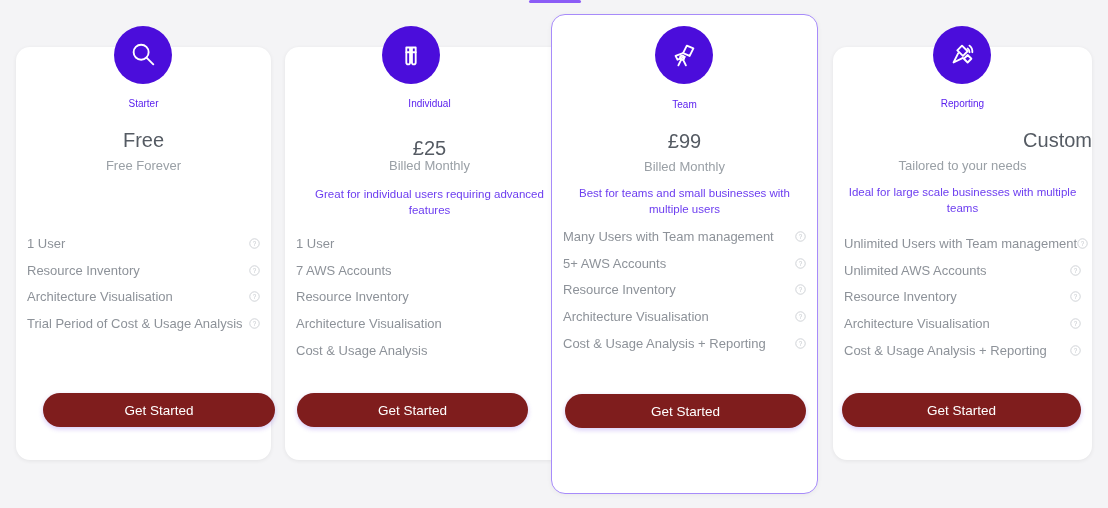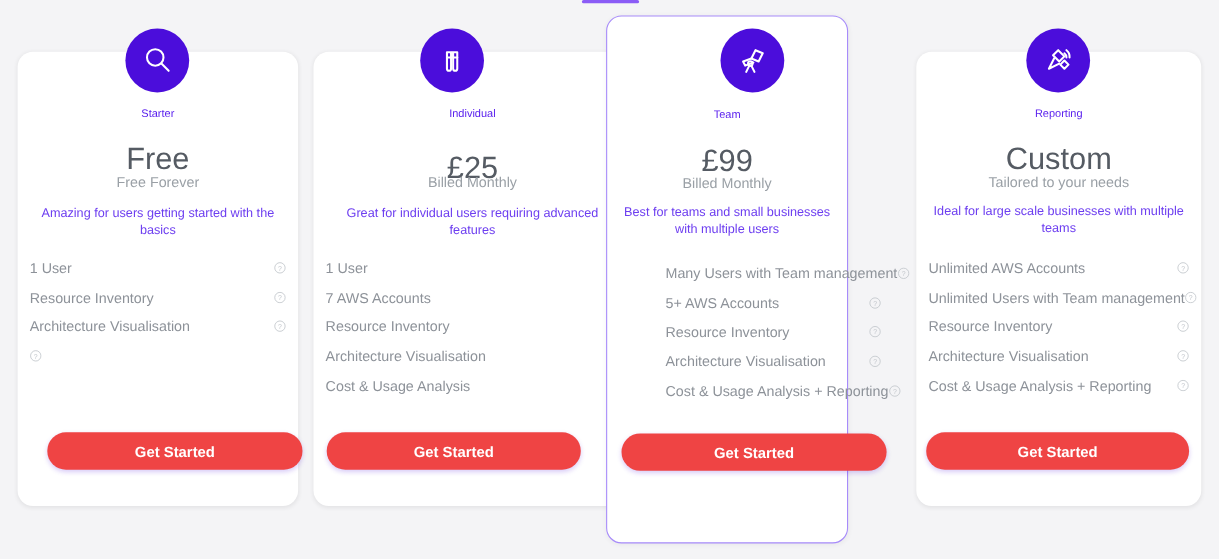--- a/index.html
+++ b/index.html
@@ -21,40 +21,40 @@
 
   .card {
     position: absolute;
     background: #ffffff;
     border-radius: 14px;
     box-shadow: 0 1px 4px rgba(0,0,0,0.07);
   }
   .card.c1 { left: 16px;  top: 47px;  width: 255px; height: 413px; }
   .card.c2 { left: 285px; top: 47px;  width: 289px; height: 413px; }
   .card.c3 {
-    left: 551px; top: 14px; width: 220px; height: 480px;
+    left: 551px; top: 14px; width: 267px; height: 480px;
     border: 1px solid #a78bfa; box-shadow: 0 1px 5px rgba(0,0,0,0.05);
   }
   .card.c4 { left: 833px; top: 47px; width: 259px; height: 413px; }
 
   .icon-badge {
     position: absolute;
     width: 58px; height: 58px; border-radius: 50%;
     background: #4b0ddb;
     display: flex; align-items: center; justify-content: center;
   }
   .icon-badge svg { display: block; }
 
   .plan-name {
     position: absolute; width: 100%; text-align: center;
     font-size: 10px; color: #5b21ee; font-weight: 400;
   }
   .price {
     position: absolute; width: 100%; text-align: center;
-    font-size: 28px; color: #555b63; font-weight: 400;
+    font-size: 20px; color: #555b63; font-weight: 400;
   }
   .price-sub {
     position: absolute; width: 100%; text-align: center;
     font-size: 13px; color: #9aa0a6;
   }
   .tagline {
     position: absolute; text-align: center;
     font-size: 11.5px; color: #6d3ef0; line-height: 16px;
   }
 
@@ -64,43 +64,42 @@
     height: 26.8px; padding: 0 11px;
   }
   .feature-label {
     font-size: 13px; color: #8d9299; white-space: nowrap;
   }
   .help-icon { flex: 0 0 auto; line-height: 0; }
 
   .cta {
     position: absolute;
     height: 34px; border: none; border-radius: 17px;
-    background: #ef4444; color: #ffffff;
+    background: #7f1d1d; color: #ffffff;
     font-size: 13.5px; font-family: "Liberation Sans", sans-serif;
-    font-weight: 700; cursor: pointer;
+    font-weight: 400; cursor: pointer;
     box-shadow: 0 2px 5px rgba(75,13,219,0.22);
   }
   .recommended {
     position: absolute; width: 100%; text-align: center;
     font-size: 12.5px; color: #8b63f0;
   }
 </style>
 </head>
 <body>
 
 <div id="root">
 
   <div class="tab-indicator"></div>
 
   <div class="cards">
       <div class="card c1">
         <div class="plan-name" style="top: 51px;">Starter</div>
         <div class="price" style="top: 82px;">Free</div>
         <div class="price-sub" style="top: 111px;">Free Forever</div>
-        <div class="tagline" style="top: 139px; left: 18px; right: 18px;">Amazing for users getting started with the basics</div>
         <div class="features" style="top: 183px;">
           <div class="feature-row">
             <span class="feature-label">1 User</span>
             <span class="help-icon"><svg width="11" height="11" viewBox="0 0 14 14">
                 <circle cx="7" cy="7" r="6" fill="none" stroke="#c3c7cc" stroke-width="1"></circle>
                 <text x="7" y="10.3" text-anchor="middle" font-family="Liberation Sans, sans-serif" font-size="8" fill="#c3c7cc">?</text>
               </svg></span>
           </div>
           <div class="feature-row">
             <span class="feature-label">Resource Inventory</span>
@@ -110,20 +109,21 @@
               </svg></span>
           </div>
           <div class="feature-row">
             <span class="feature-label">Architecture Visualisation</span>
             <span class="help-icon"><svg width="11" height="11" viewBox="0 0 14 14">
                 <circle cx="7" cy="7" r="6" fill="none" stroke="#c3c7cc" stroke-width="1"></circle>
                 <text x="7" y="10.3" text-anchor="middle" font-family="Liberation Sans, sans-serif" font-size="8" fill="#c3c7cc">?</text>
               </svg></span>
           </div>
           <div class="feature-row">
+            <span class="feature-label">Trial Period of Cost &amp; Usage Analysis</span>
             <span class="help-icon"><svg width="11" height="11" viewBox="0 0 14 14">
                 <circle cx="7" cy="7" r="6" fill="none" stroke="#c3c7cc" stroke-width="1"></circle>
                 <text x="7" y="10.3" text-anchor="middle" font-family="Liberation Sans, sans-serif" font-size="8" fill="#c3c7cc">?</text>
               </svg></span>
           </div>
         </div>
         <button class="cta" style="left: 27px; top: 346px; width: 232px;">Get Started</button>
       </div>
       <div class="icon-badge" style="left: 114px; top: 26px;">
         <span>
@@ -185,21 +185,21 @@
             <line x1="11" y1="13" x2="21" y2="13" fill="none" stroke="#ffffff" stroke-width="2" stroke-linecap="round" stroke-linejoin="round"></line>
             <line x1="16" y1="8" x2="16" y2="13" fill="none" stroke="#ffffff" stroke-width="2" stroke-linecap="round" stroke-linejoin="round"></line>
           </svg>
         </span>
       </div>
       <div class="card c3">
         <div class="plan-name" style="top: 84px;">Team</div>
         <div class="price" style="top: 115px;">£99</div>
         <div class="price-sub" style="top: 144px;">Billed Monthly</div>
         <div class="tagline" style="top: 170px; left: 10px; right: 10px;">Best for teams and small businesses with multiple users</div>
-        <div class="features" style="top: 220px; margin-left: 42px;">
+        <div class="features" style="top: 208px;">
           <div class="feature-row">
             <span class="feature-label">Many Users with Team management</span>
             <span class="help-icon"><svg width="11" height="11" viewBox="0 0 14 14">
                 <circle cx="7" cy="7" r="6" fill="none" stroke="#c3c7cc" stroke-width="1"></circle>
                 <text x="7" y="10.3" text-anchor="middle" font-family="Liberation Sans, sans-serif" font-size="8" fill="#c3c7cc">?</text>
               </svg></span>
           </div>
           <div class="feature-row">
             <span class="feature-label">5+ AWS Accounts</span>
             <span class="help-icon"><svg width="11" height="11" viewBox="0 0 14 14">
@@ -237,33 +237,33 @@
             <path d="M19 6 l7 3 -4 8 -7 -3 z" fill="none" stroke="#ffffff" stroke-width="2" stroke-linecap="round" stroke-linejoin="round"></path>
             <path d="M15 14 l-8 3 2 4 8 -3" fill="none" stroke="#ffffff" stroke-width="2" stroke-linecap="round" stroke-linejoin="round"></path>
             <circle cx="14" cy="19" r="2.2" fill="none" stroke="#ffffff" stroke-width="2" stroke-linecap="round" stroke-linejoin="round"></circle>
             <line x1="13" y1="21" x2="10" y2="27" fill="none" stroke="#ffffff" stroke-width="2" stroke-linecap="round" stroke-linejoin="round"></line>
             <line x1="15" y1="21" x2="18" y2="27" fill="none" stroke="#ffffff" stroke-width="2" stroke-linecap="round" stroke-linejoin="round"></line>
           </svg>
         </span>
       </div>
       <div class="card c4">
         <div class="plan-name" style="top: 51px;">Reporting</div>
-        <div class="price" style="top: 82px;">Custom</div>
+        <div class="price" style="top: 82px; text-align: right;">Custom</div>
         <div class="price-sub" style="top: 111px;">Tailored to your needs</div>
         <div class="tagline" style="top: 137px; left: 8px; right: 8px;">Ideal for large scale businesses with multiple teams</div>
         <div class="features" style="top: 183px;">
           <div class="feature-row">
+            <span class="feature-label">Unlimited Users with Team management</span>
+            <span class="help-icon"><svg width="11" height="11" viewBox="0 0 14 14">
+                <circle cx="7" cy="7" r="6" fill="none" stroke="#c3c7cc" stroke-width="1"></circle>
+                <text x="7" y="10.3" text-anchor="middle" font-family="Liberation Sans, sans-serif" font-size="8" fill="#c3c7cc">?</text>
+              </svg></span>
+          </div>
+          <div class="feature-row">
             <span class="feature-label">Unlimited AWS Accounts</span>
-            <span class="help-icon"><svg width="11" height="11" viewBox="0 0 14 14">
-                <circle cx="7" cy="7" r="6" fill="none" stroke="#c3c7cc" stroke-width="1"></circle>
-                <text x="7" y="10.3" text-anchor="middle" font-family="Liberation Sans, sans-serif" font-size="8" fill="#c3c7cc">?</text>
-              </svg></span>
-          </div>
-          <div class="feature-row">
-            <span class="feature-label">Unlimited Users with Team management</span>
             <span class="help-icon"><svg width="11" height="11" viewBox="0 0 14 14">
                 <circle cx="7" cy="7" r="6" fill="none" stroke="#c3c7cc" stroke-width="1"></circle>
                 <text x="7" y="10.3" text-anchor="middle" font-family="Liberation Sans, sans-serif" font-size="8" fill="#c3c7cc">?</text>
               </svg></span>
           </div>
           <div class="feature-row">
             <span class="feature-label">Resource Inventory</span>
             <span class="help-icon"><svg width="11" height="11" viewBox="0 0 14 14">
                 <circle cx="7" cy="7" r="6" fill="none" stroke="#c3c7cc" stroke-width="1"></circle>
                 <text x="7" y="10.3" text-anchor="middle" font-family="Liberation Sans, sans-serif" font-size="8" fill="#c3c7cc">?</text>

